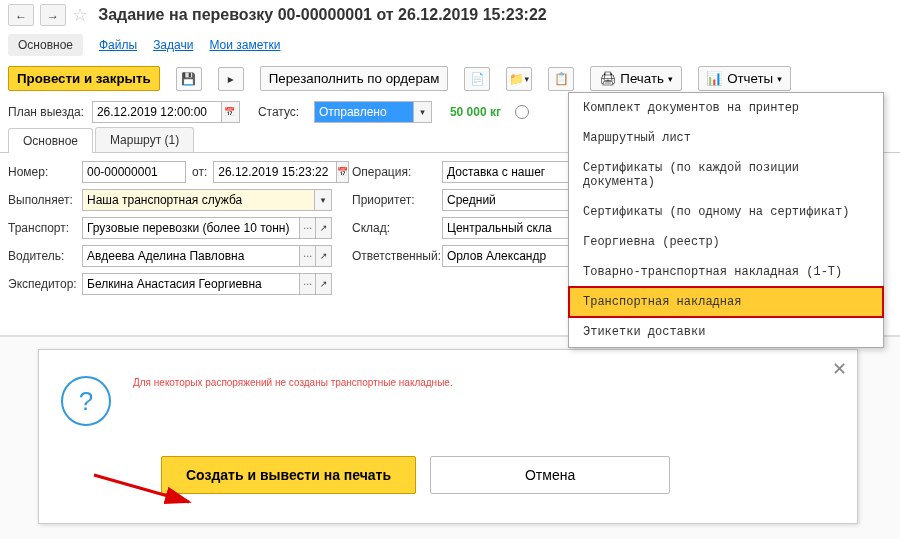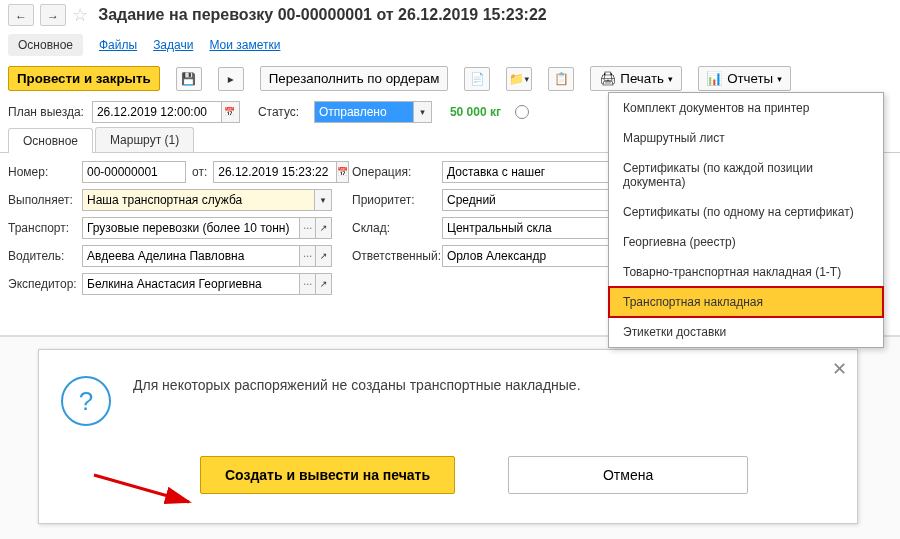--- a/index.html
+++ b/index.html
@@ -34,33 +34,33 @@
   .tab { padding: 5px 14px; border: 1px solid #ccc; border-bottom: none; background: #f5f5f5; cursor: pointer; margin-right: 2px; border-radius: 3px 3px 0 0; }
   .tab.sel { background: #fff; position: relative; top: 1px; }
 
   .form-grid { padding: 8px; display: grid; grid-template-columns: 74px 250px 20px 90px 290px; row-gap: 6px; align-items: center; }
   .fg-input { border: 1px solid #bbb; padding: 3px 4px; background: #fff; font-size: 12px; width: 100%; }
   .fg-input.yellow { background: #fff9dd; }
   .fg-wrap { display: flex; }
   .fg-btn { width: 18px; height: 22px; border: 1px solid #bbb; border-left: none; background: #f5f5f5; display: flex; align-items: center; justify-content: center; font-size: 9px; cursor: pointer; }
 
   
-  .dropdown { position: absolute; right: 16px; top: 92px; width: 276px; background: #fff; border: 1px solid #aaa; box-shadow: 2px 2px 6px rgba(0,0,0,.2); z-index: 10; }
+  .dropdown { position: absolute; right: 16px; top: 92px; width: 316px; background: #fff; border: 1px solid #aaa; box-shadow: 2px 2px 6px rgba(0,0,0,.2); z-index: 10; font-family: Liberation Mono, monospace; }
   .dd-item { padding: 8px 14px; cursor: pointer; border-bottom: 0; }
   .dd-item.hl { background: #ffcc33; outline: 2px solid #cc0000; outline-offset: -1px; }
 
   
   .overlay { position: absolute; left: 0; right: 0; top: 335px; bottom: 0; background: #fafafa; border-top: 2px solid #ddd; }
   .dialog { position: absolute; left: 38px; top: 12px; width: 820px; height: 175px; background: #fff; border: 1px solid #ccc; box-shadow: 1px 1px 4px rgba(0,0,0,.15); padding: 18px 22px; }
   .dlg-close { position: absolute; right: 10px; top: 8px; font-size: 18px; color: #888; cursor: pointer; }
   .dlg-body { display: flex; gap: 22px; align-items: flex-start; margin-top: 8px; }
   .dlg-icon { width: 50px; height: 50px; border: 2px solid #3399dd; border-radius: 50%; display: flex; align-items: center; justify-content: center; color: #3399dd; font-size: 26px; flex-shrink: 0; }
-  .dlg-msg { font-size: 14px; color: #404040; line-height: 1.4; font-weight: 500; text-align: right; }
+  .dlg-msg { font-size: 10px; color: #ef4444; line-height: 1.4; font-weight: 500; text-align: right; }
   .dlg-btns { display: flex; gap: 14px; margin-top: 30px; margin-left: 100px; position: relative; }
-  .dlg-btn { padding: 10px 24px; border: 1px solid #bbb; background: #fff; font-size: 14px; cursor: pointer; border-radius: 2px; margin-left: 39px; }
+  .dlg-btn { padding: 10px 24px; border: 1px solid #bbb; background: #fff; font-size: 14px; cursor: pointer; border-radius: 2px; }
   .dlg-btn.primary { background: #ffd633; border-color: #cc9900; font-weight: bold; }
 
   .arrow { position: absolute; left: 50px; top: 120px; width: 120px; height: 40px; pointer-events: none; }
 </style>
 </head>
 <body>
 
 <div class="header">
   <div class="nav-btn">←</div>
   <div class="nav-btn">→</div>

